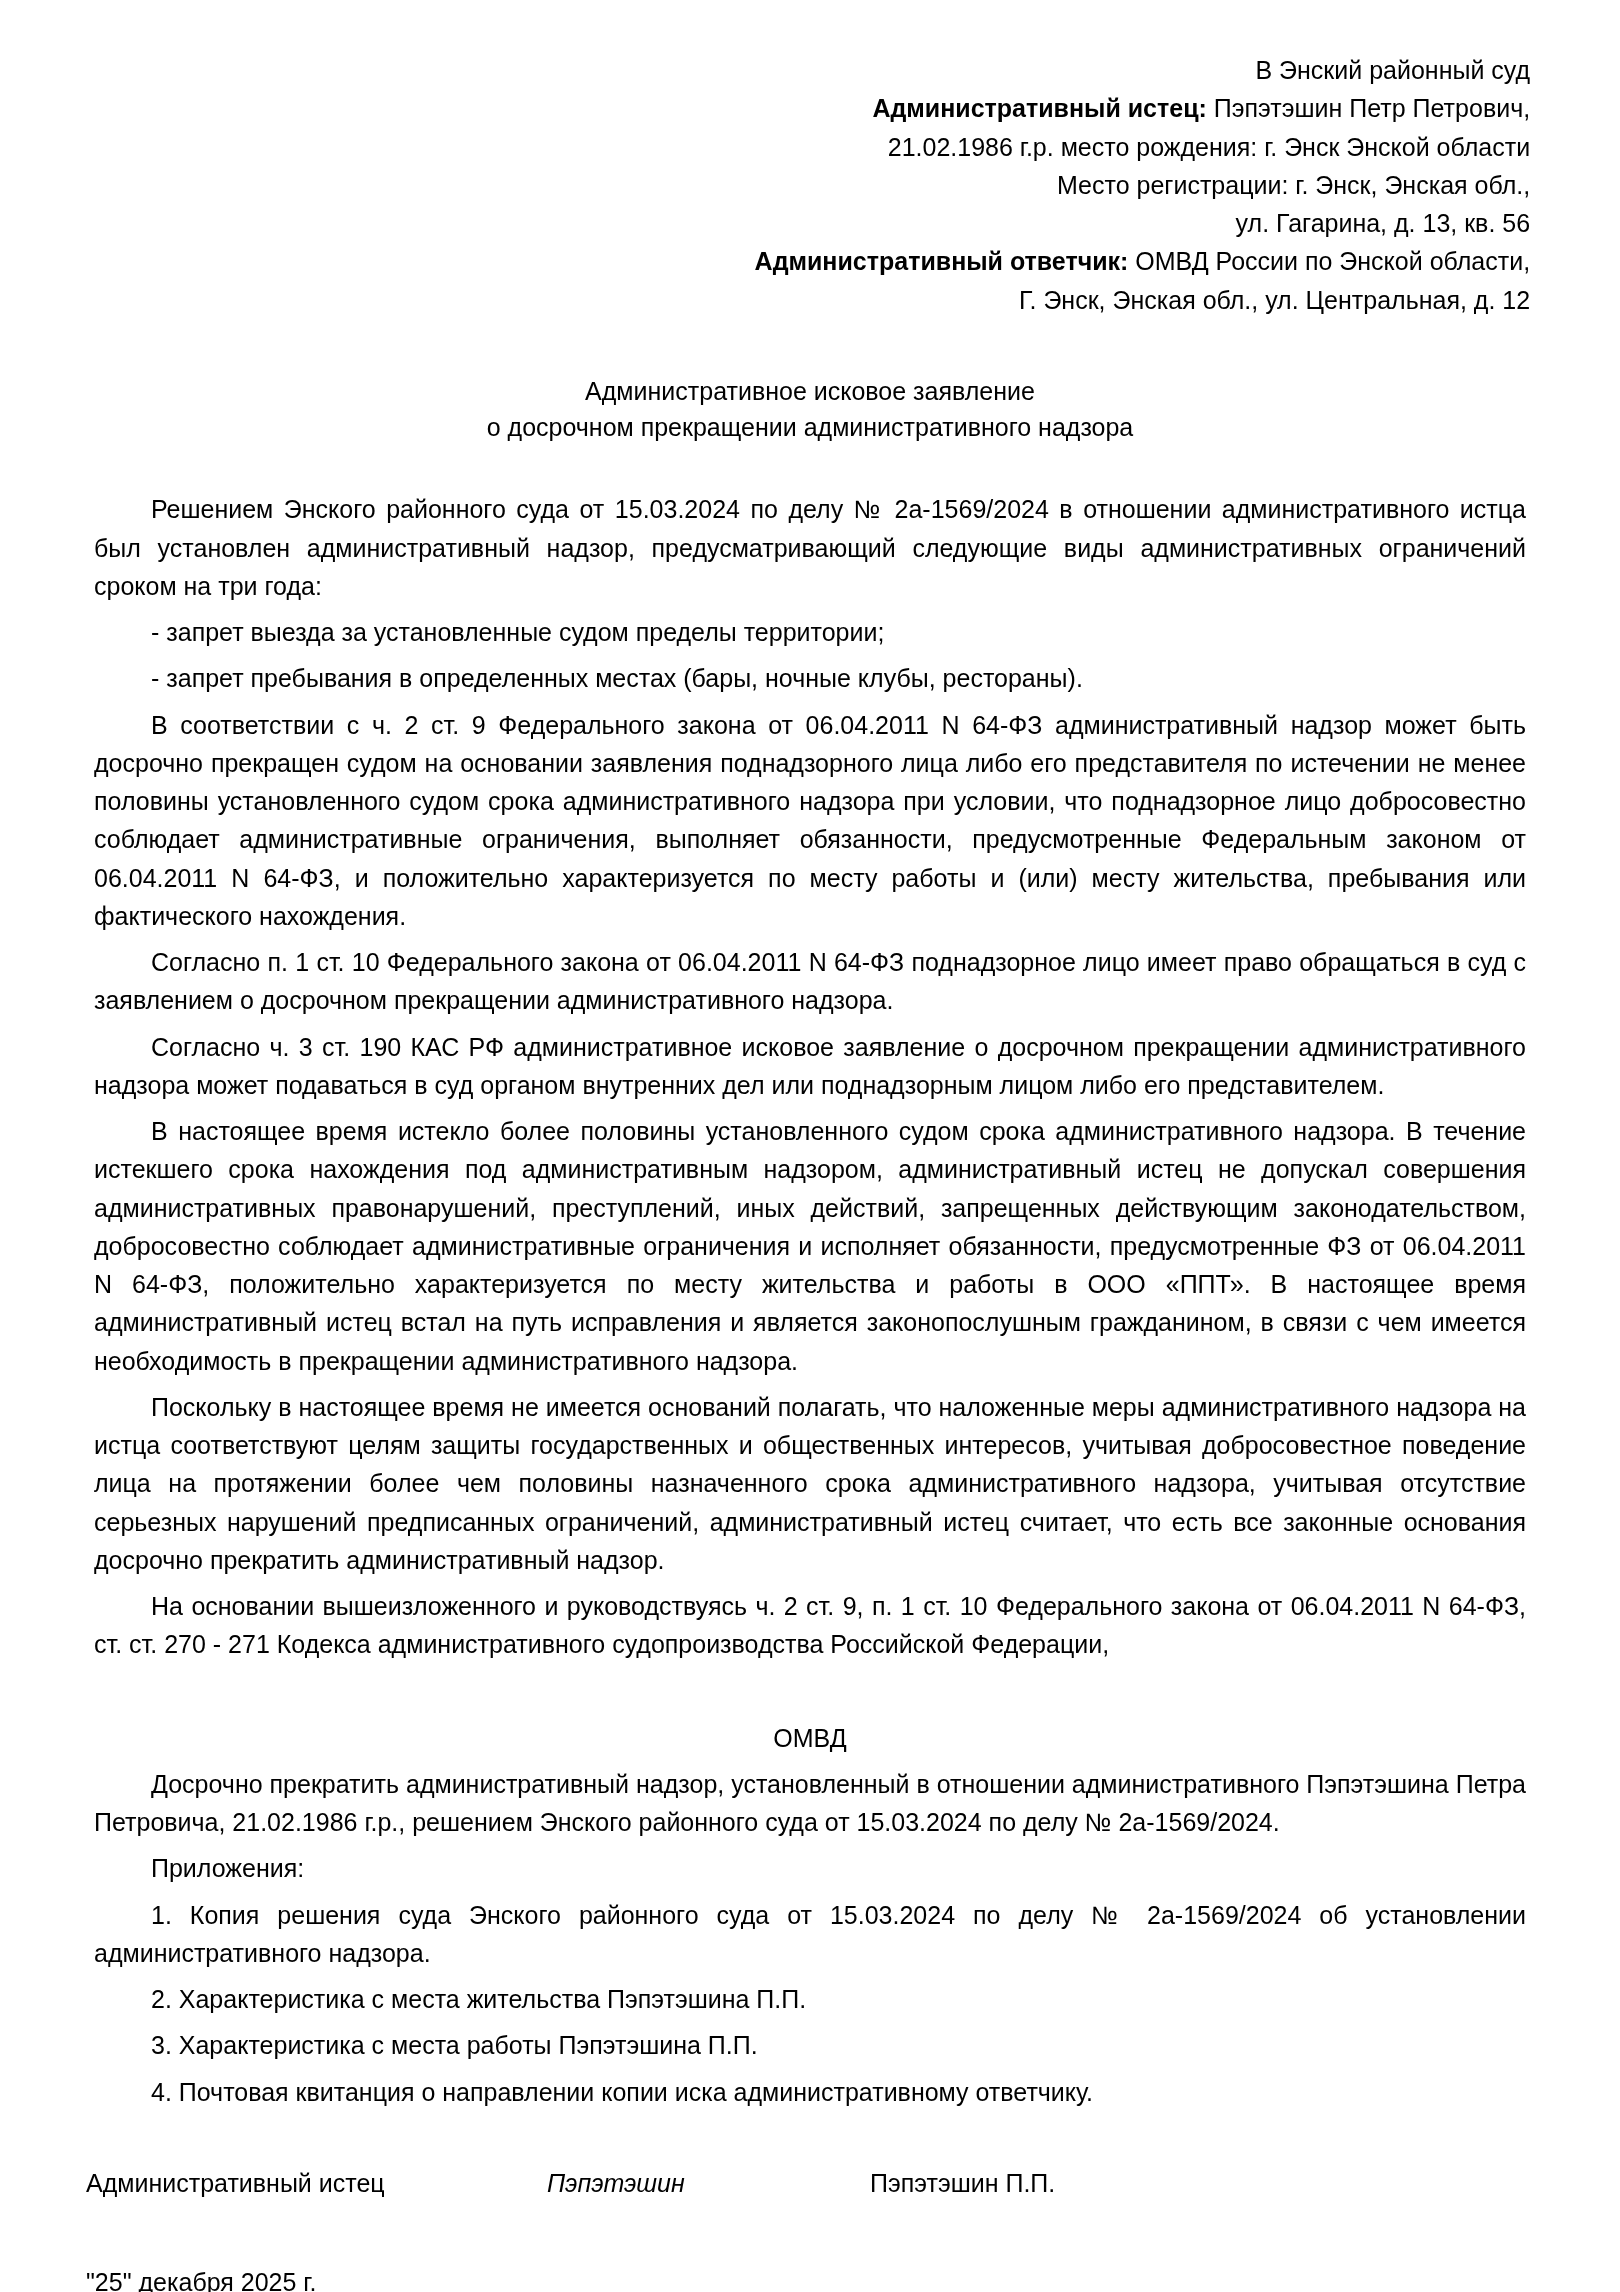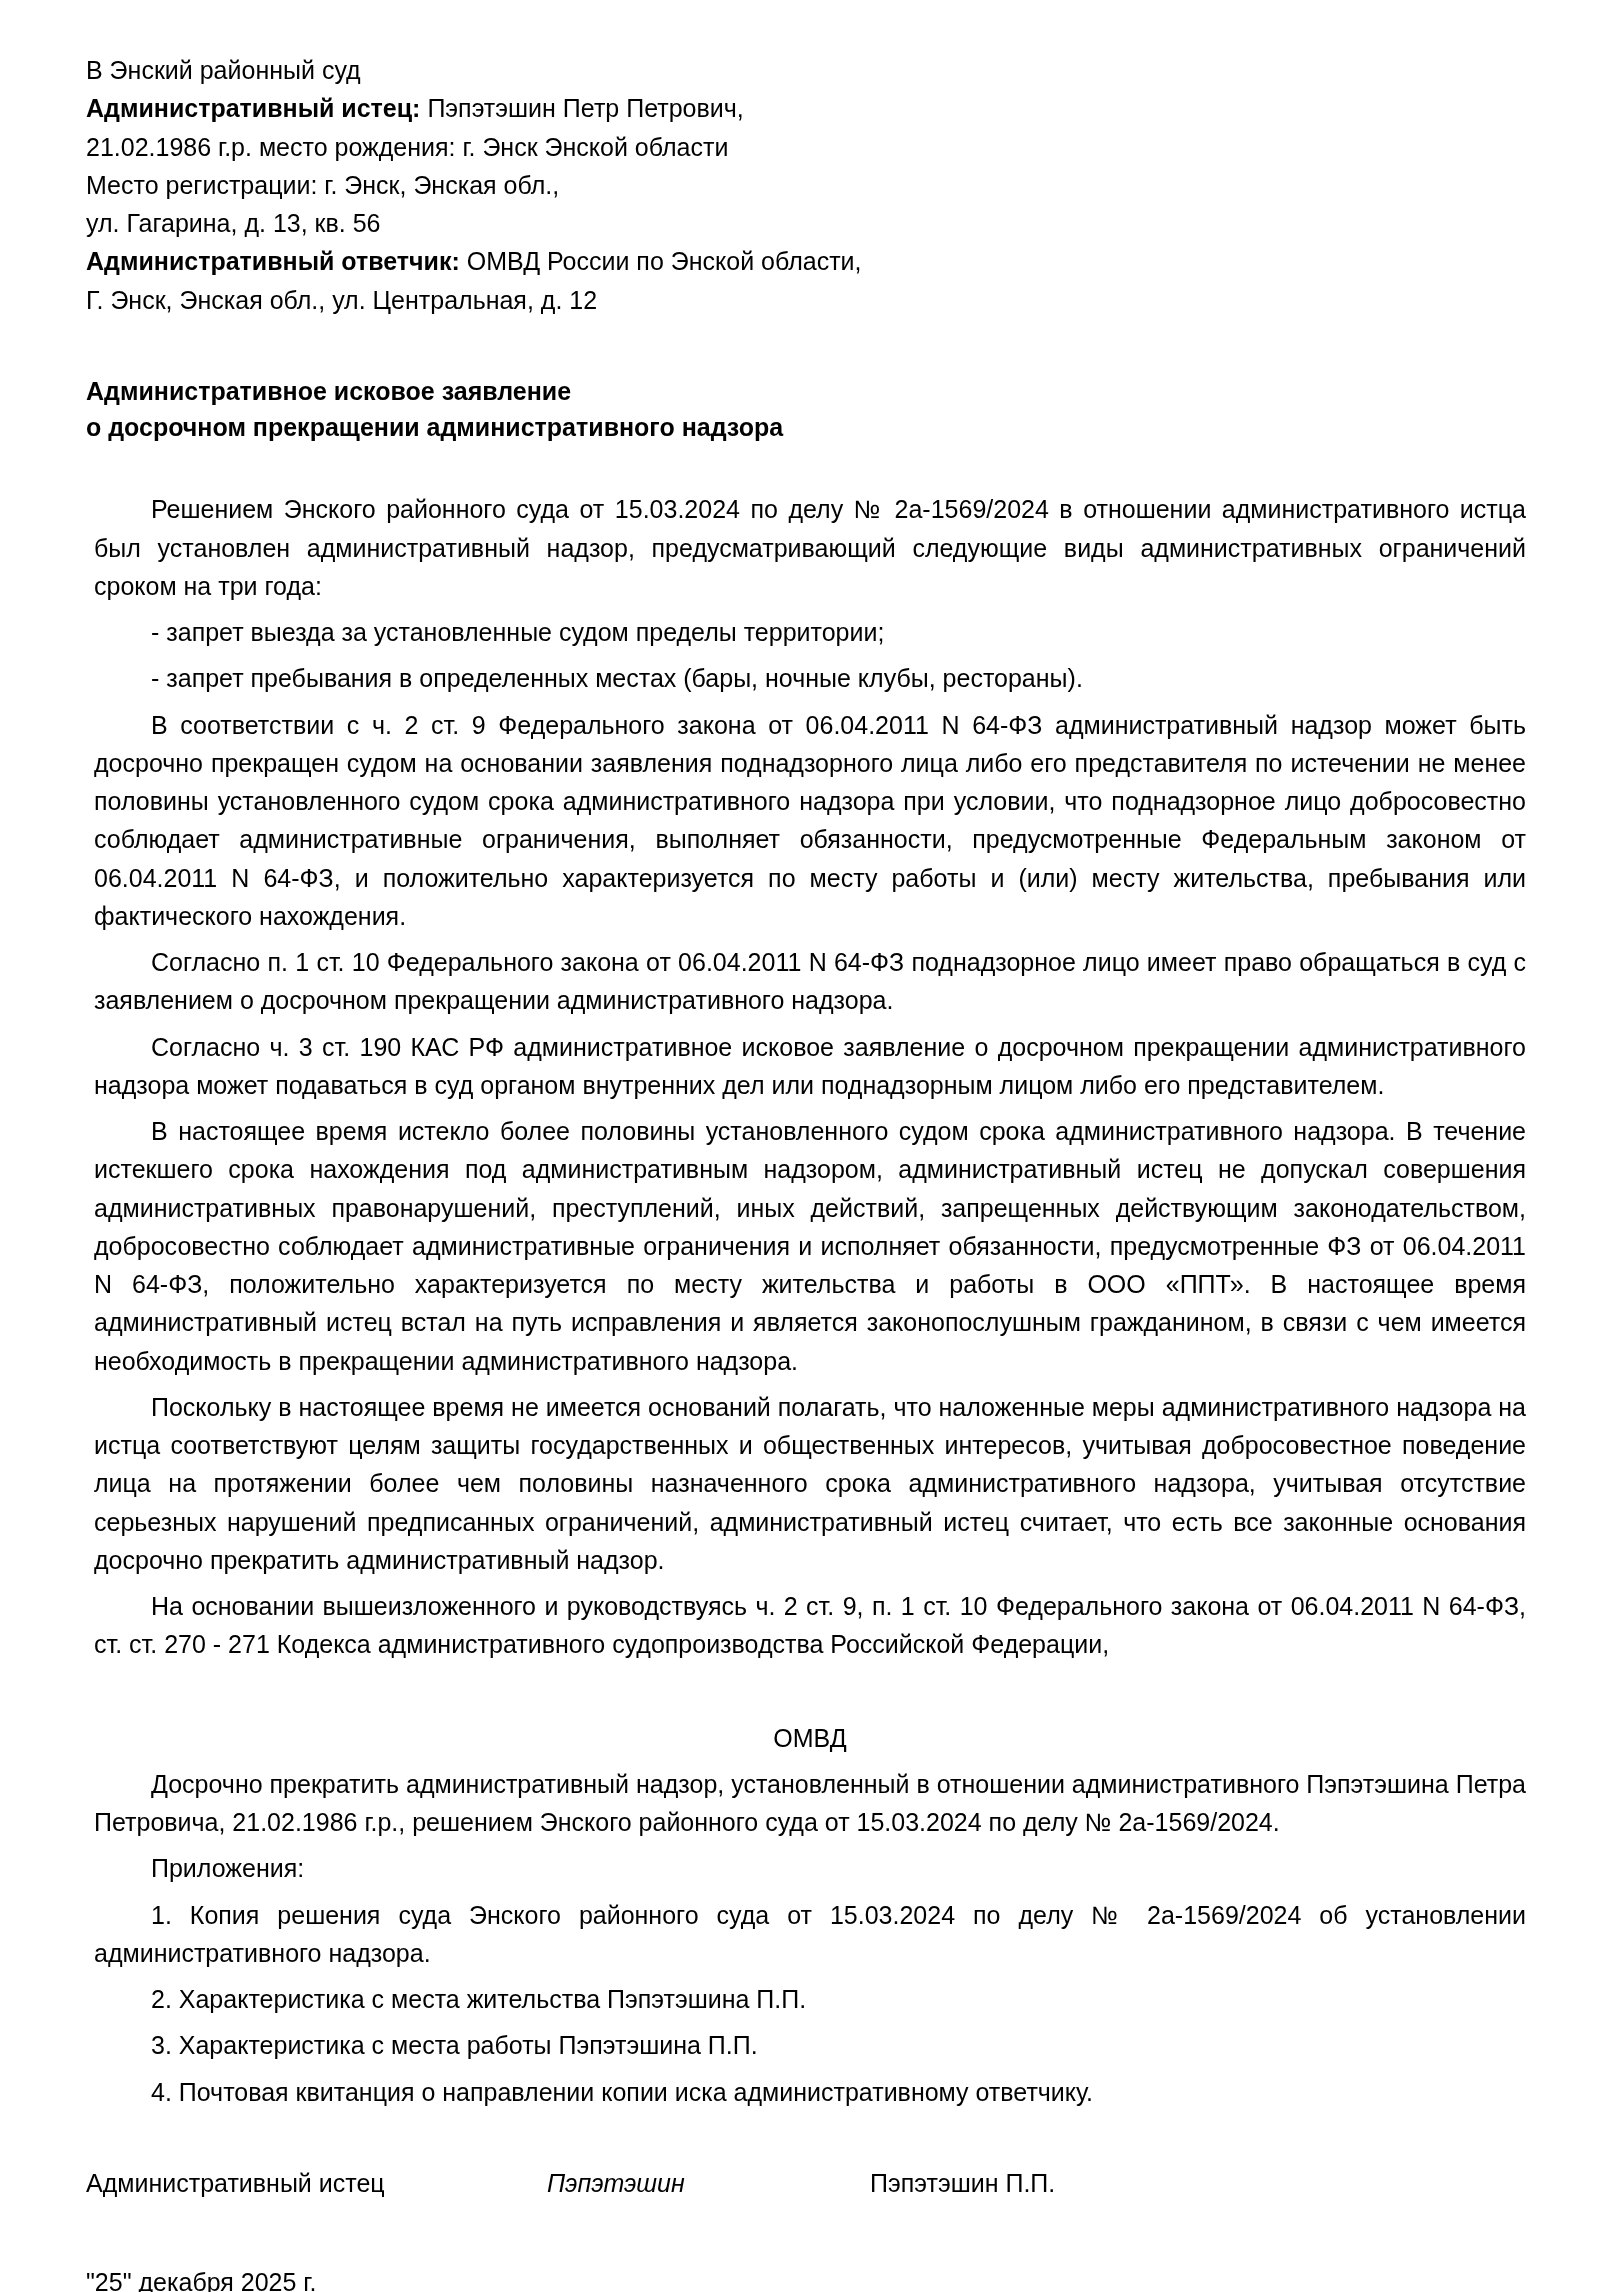--- a/index.html
+++ b/index.html
@@ -16,34 +16,36 @@
     position: relative;
     padding: 51px 86px 39px 86px;
     font-family: "Liberation Sans", "DejaVu Sans", sans-serif;
     color: #000000;
     font-size: 25px;
     line-height: 1.53;
   }
 
   
   .header-block {
+    text-align: right;
     margin: 0 0 0 0;
     padding-right: 3.9px;
   }
   .header-line {
     display: block;
     white-space: nowrap;
   }
   .header-line b {
     font-weight: bold;
   }
 
   
   .doc-title {
-    font-weight: bold;
+    text-align: center;
+    font-weight: normal;
     margin-top: 54px;
     line-height: 1.45;
   }
   .doc-title .title-line {
     display: block;
   }
 
   
   .body-block {
     margin-top: 45px;

